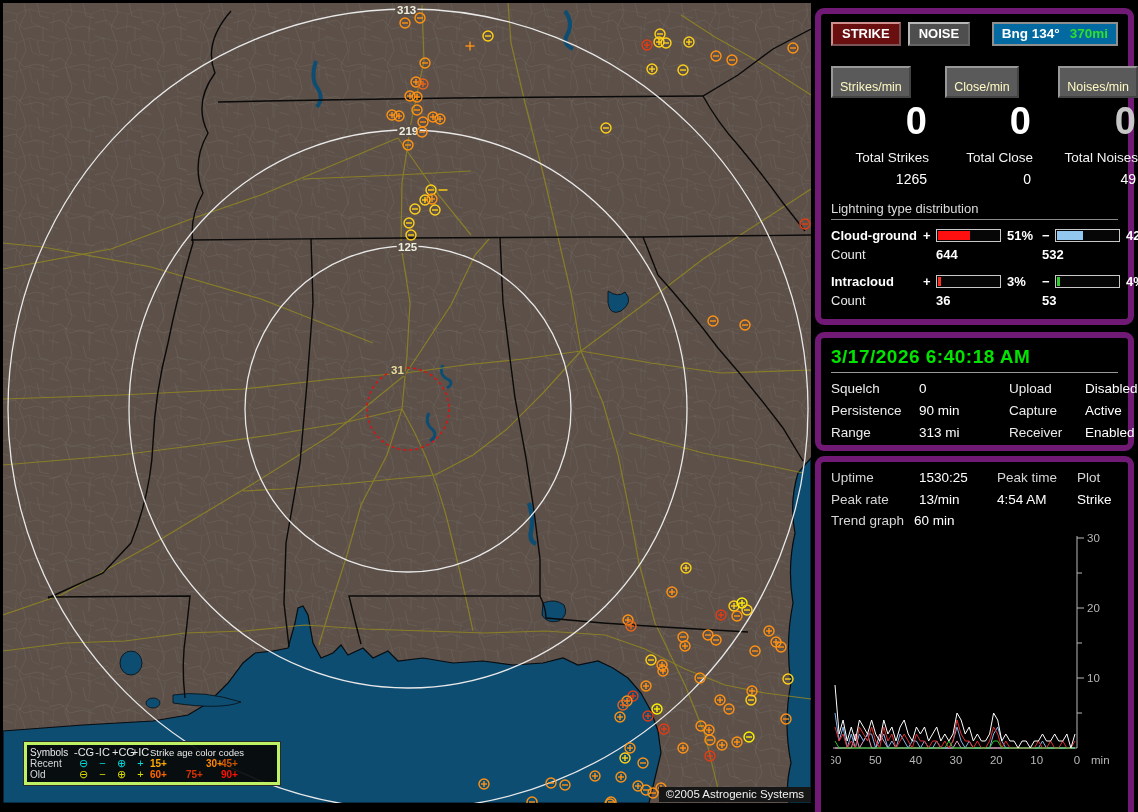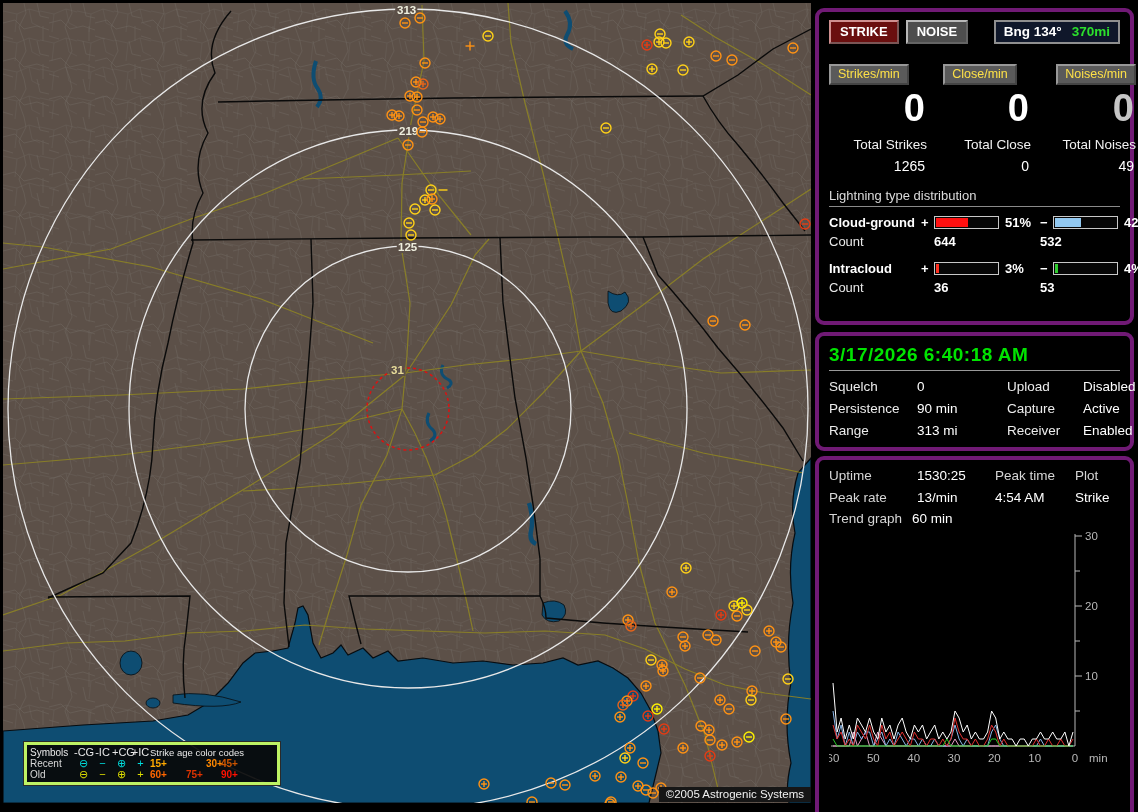--- a/index.html
+++ b/index.html
@@ -13,32 +13,32 @@
   .leg-grid{display:grid;grid-template-columns:44px 19px 19px 19px 19px 36px 35px 33px;align-items:center;}
   .leg-grid span{white-space:nowrap;}
   .leg-h{color:#e8e8e8;}
   .leg-age-title{grid-column:6 / span 3;color:#e8e8e8;font-size:9.5px;}
   .leg-sym{text-align:center;font-size:11px;}
   .leg-age{font-weight:bold;}
   #copyright{position:absolute;right:0;bottom:1px;background:#161616;color:#f0f0f0;
     font-size:11.5px;padding:1px 7px 2px;}
   
   #panel{position:absolute;left:812px;top:0;width:326px;height:812px;background:#000;color:#fff;}
-  .pbox{position:absolute;left:3px;width:319px;background:#000;border:4px solid #701a75;border-radius:9px;padding:8px 10px;}
+  .pbox{position:absolute;left:3px;width:319px;background:#000;border:6px solid #701a75;border-radius:9px;padding:8px 10px;}
   #box-counters{top:8px;height:317px;}
   #box-status{top:332px;height:119px;}
   #box-trend{top:456px;height:453px;}
   .toprow{display:flex;align-items:flex-start;}
   .btn{font-weight:bold;font-size:13px;padding:2px 9px 3px;border:2px outset #b8b8b8;cursor:default;}
   .btn-strike{background:#6a0f0f;color:#fff;border-color:#cf8f8f;margin-right:7px;}
   .btn-noise{background:#4e4e4e;color:#fff;}
-  .bng{margin-left:auto;border:2px solid #8f8f8f;background:#0f172a;padding:2px 8px 3px;font-weight:bold;font-size:13.5px;white-space:nowrap;}
+  .bng{margin-left:auto;border:2px solid #8f8f8f;background:#0369a1;padding:2px 8px 3px;font-weight:bold;font-size:13.5px;white-space:nowrap;}
   .bng-mi{color:#2ce02c;margin-left:10px;}
   .counters{display:grid;grid-template-columns:98px 102px 103px;column-gap:2px;margin-top:20px;}
-  .chip{display:inline-block;background:#5a5a5a;color:#fde047;border:2px outset #989898;font-size:12.5px;padding:1px 7px 2px;}
+  .chip{display:inline-block;background:#5a5a5a;color:#fef9c3;border:2px outset #989898;font-size:12.5px;padding:12px 7px 2px;}
   .cnt-c1{text-align:left;} .cnt-c2{text-align:center;} .cnt-c3{text-align:right;}
   .zero{font-size:38px;font-weight:800;color:#fff;text-align:right;line-height:42px;margin-top:2px;padding-right:2px;}
   .zero-dim{color:#c6c6c6;}
   .tot-label{font-size:13.5px;color:#f2f2f2;text-align:right;margin-top:8px;white-space:nowrap;}
   .tot-val{font-size:14px;color:#fff;text-align:right;margin-top:6px;padding-right:2px;}
   .dist{margin-top:14px;}
   .dist-title{font-size:13px;color:#dcdcdc;}
   .dist hr{border:none;border-top:1px solid #8a8a8a;margin:3px 0 8px;}
   .dist-row{display:grid;grid-template-columns:92px 13px 67px 39px 13px 67px 36px;align-items:center;font-size:13px;margin-bottom:4px;}
   .dist-label{font-weight:bold;color:#fff;}

